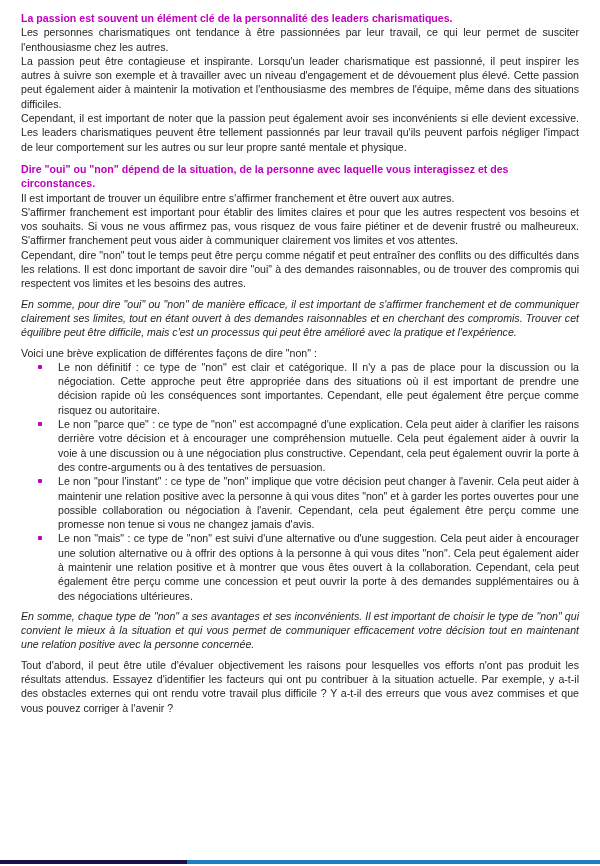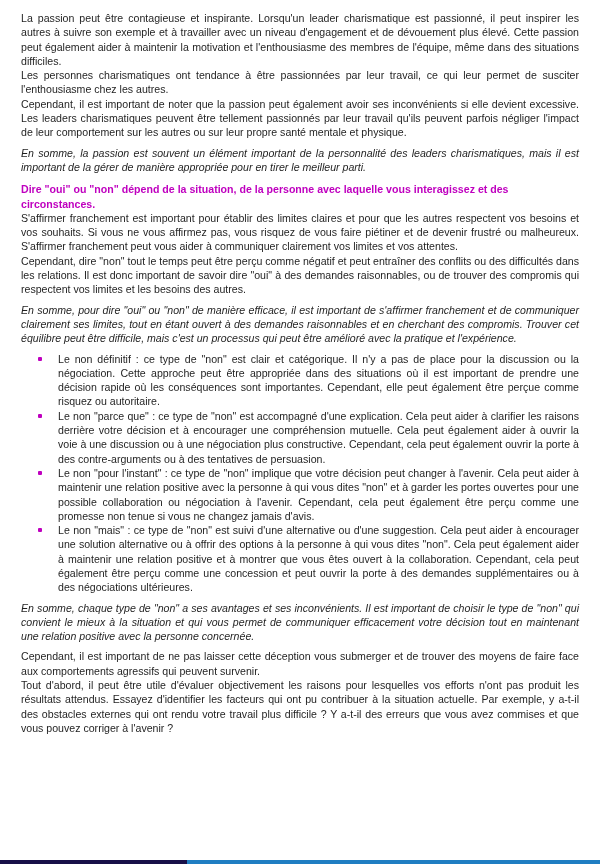--- a/index.html
+++ b/index.html
@@ -53,34 +53,36 @@
     background: #181048;
   }
 </style>
 </head>
 <body>
 
 <div class="screen">
   <div class="content">
 
     <section class="first">
+      <h2 class="heading">La passion est souvent un élément clé de la personnalité des leaders charismatiques.</h2>
+      <p>Les personnes charismatiques ont tendance à être passionnées par leur travail, ce qui leur permet de susciter l'enthousiasme chez les autres.</p>
       <p>La passion peut être contagieuse et inspirante. Lorsqu'un leader charismatique est passionné, il peut inspirer les autres à suivre son exemple et à travailler avec un niveau d'engagement et de dévouement plus élevé. Cette passion peut également aider à maintenir la motivation et l'enthousiasme des membres de l'équipe, même dans des situations difficiles.</p>
-      <p>Les personnes charismatiques ont tendance à être passionnées par leur travail, ce qui leur permet de susciter l'enthousiasme chez les autres.</p>
       <p>Cependant, il est important de noter que la passion peut également avoir ses inconvénients si elle devient excessive. Les leaders charismatiques peuvent être tellement passionnés par leur travail qu'ils peuvent parfois négliger l'impact de leur comportement sur les autres ou sur leur propre santé mentale et physique.</p>
-      <p class="summary">En somme, la passion est souvent un élément important de la personnalité des leaders charismatiques, mais il est important de la gérer de manière appropriée pour en tirer le meilleur parti.</p>
     </section>
 
     <section>
       <h2 class="heading">Dire "oui" ou "non" dépend de la situation, de la personne avec laquelle vous interagissez et des circonstances.</h2>
+      <p>Il est important de trouver un équilibre entre s'affirmer franchement et être ouvert aux autres.</p>
       <p>S'affirmer franchement est important pour établir des limites claires et pour que les autres respectent vos besoins et vos souhaits. Si vous ne vous affirmez pas, vous risquez de vous faire piétiner et de devenir frustré ou malheureux. S'affirmer franchement peut vous aider à communiquer clairement vos limites et vos attentes.</p>
       <p>Cependant, dire "non" tout le temps peut être perçu comme négatif et peut entraîner des conflits ou des difficultés dans les relations. Il est donc important de savoir dire "oui" à des demandes raisonnables, ou de trouver des compromis qui respectent vos limites et les besoins des autres.</p>
       <p class="summary">En somme, pour dire "oui" ou "non" de manière efficace, il est important de s'affirmer franchement et de communiquer clairement ses limites, tout en étant ouvert à des demandes raisonnables et en cherchant des compromis. Trouver cet équilibre peut être difficile, mais c'est un processus qui peut être amélioré avec la pratique et l'expérience.</p>
     </section>
 
     <section>
+      <p>Voici une brève explication de différentes façons de dire "non" :</p>
       <ul class="no-list">
         <li>
           <span class="bullet-dot"></span>
           <span class="lead">Le non définitif : ce type de "non" est clair et catégorique.</span>
           <span>Il n'y a pas de place pour la discussion ou la négociation. Cette approche peut être appropriée dans des situations où il est important de prendre une décision rapide où les conséquences sont importantes. Cependant, elle peut également être perçue comme risquez ou autoritaire.</span>
         </li>
         <li>
           <span class="bullet-dot"></span>
           <span class="lead">Le non "parce que" : ce type de "non" est accompagné d'une explication.</span>
           <span>Cela peut aider à clarifier les raisons derrière votre décision et à encourager une compréhension mutuelle. Cela peut également aider à ouvrir la voie à une discussion ou à une négociation plus constructive. Cependant, cela peut également ouvrir la porte à des contre-arguments ou à des tentatives de persuasion.</span>
@@ -93,21 +95,20 @@
         <li>
           <span class="bullet-dot"></span>
           <span class="lead">Le non "mais" : ce type de "non" est suivi d'une alternative ou d'une suggestion.</span>
           <span>Cela peut aider à encourager une solution alternative ou à offrir des options à la personne à qui vous dites "non". Cela peut également aider à maintenir une relation positive et à montrer que vous êtes ouvert à la collaboration. Cependant, cela peut également être perçu comme une concession et peut ouvrir la porte à des demandes supplémentaires ou à des négociations ultérieures.</span>
         </li>
       </ul>
       <p class="summary">En somme, chaque type de "non" a ses avantages et ses inconvénients. Il est important de choisir le type de "non" qui convient le mieux à la situation et qui vous permet de communiquer efficacement votre décision tout en maintenant une relation positive avec la personne concernée.</p>
     </section>
 
     <section>
-      <p>Cependant, il est important de ne pas laisser cette déception vous submerger et de trouver des moyens de faire face aux comportements agressifs qui peuvent survenir.</p>
       <p>Tout d'abord, il peut être utile d'évaluer objectivement les raisons pour lesquelles vos efforts n'ont pas produit les résultats attendus. Essayez d'identifier les facteurs qui ont pu contribuer à la situation actuelle. Par exemple, y a-t-il des obstacles externes qui ont rendu votre travail plus difficile ? Y a-t-il des erreurs que vous avez commises et que vous pouvez corriger à l'avenir ?</p>
     </section>
 
   </div>
 
   <div class="footer-bar">
     <div class="dark-segment"></div>
   </div>
 </div>
 

